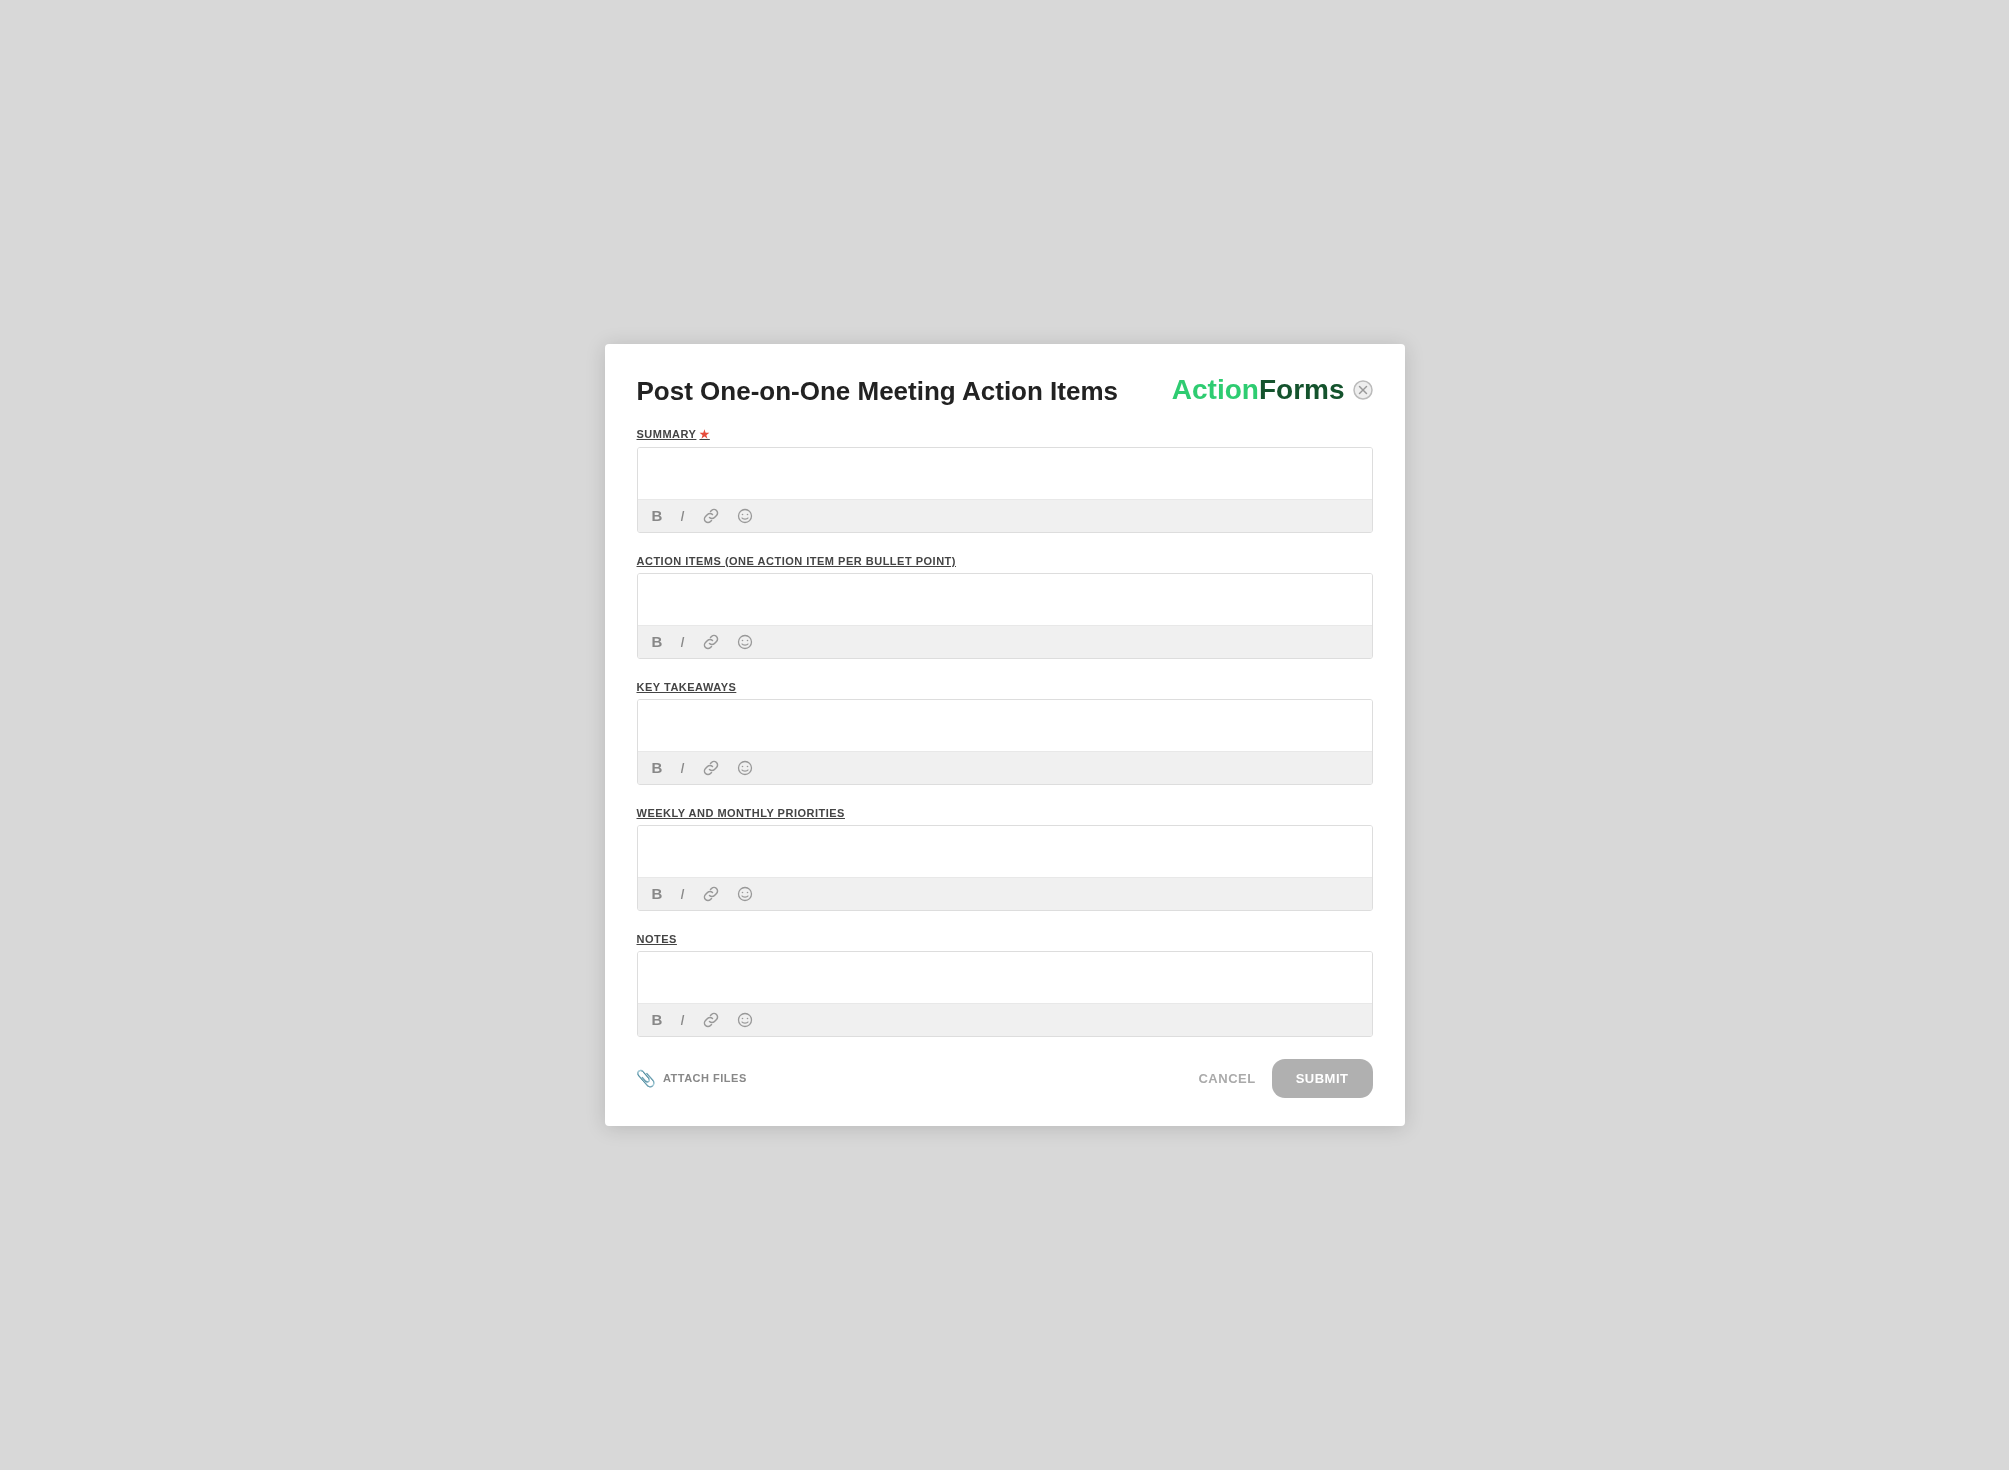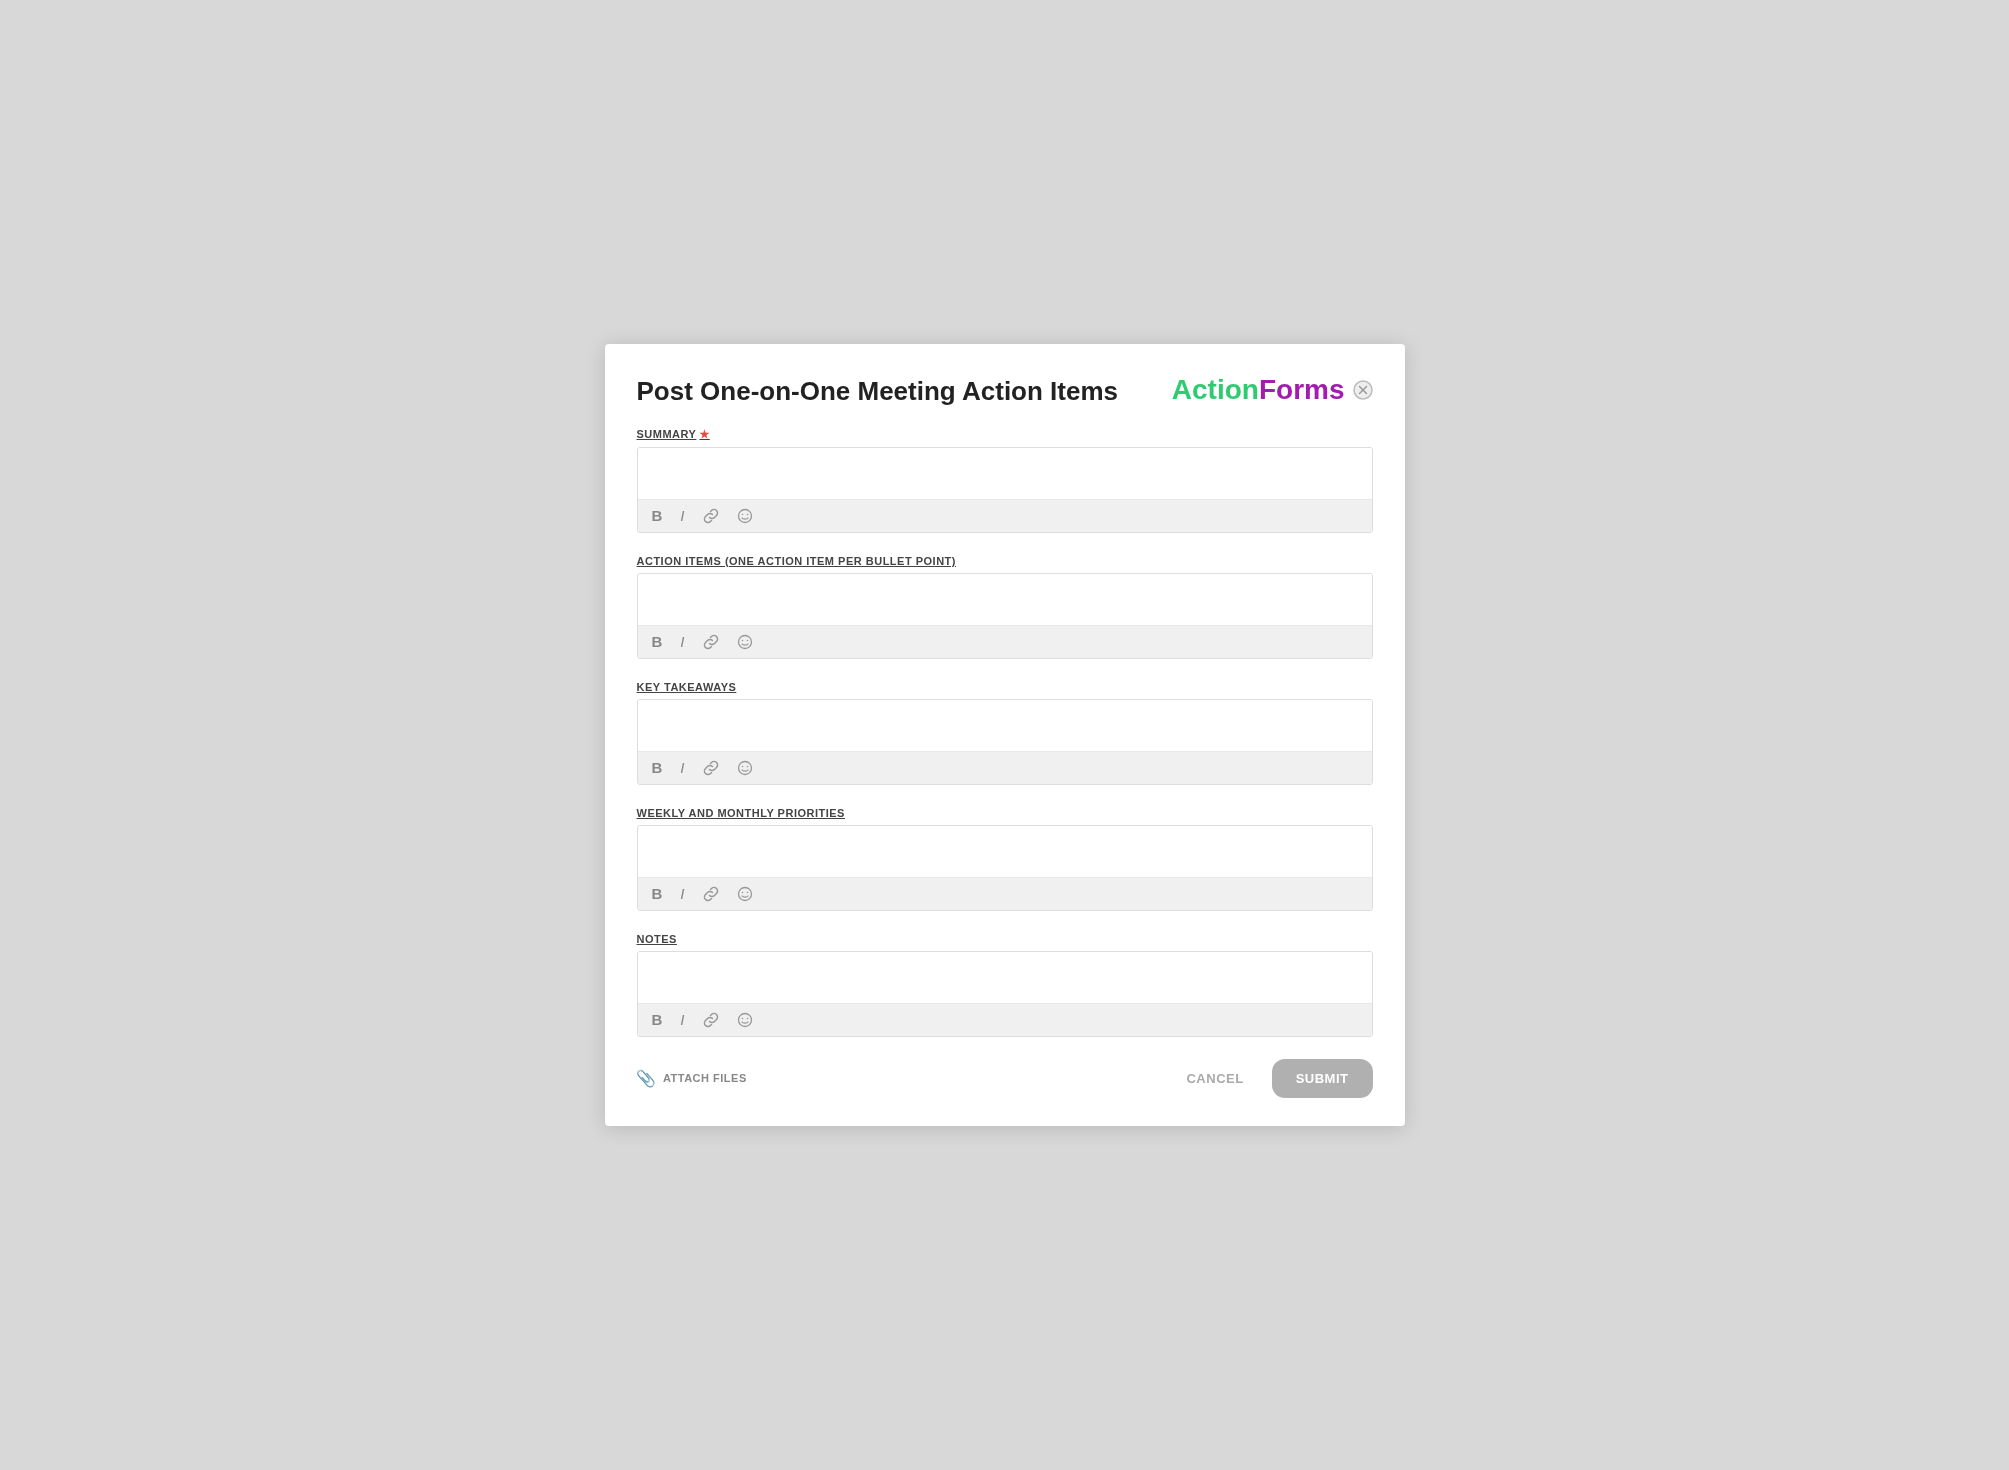--- a/index.html
+++ b/index.html
@@ -54,21 +54,21 @@
       font-weight: 400;
       line-height: 1;
     }
 
     .logo-prosper {
       color: #2ecc71;
       font-weight: 700;
     }
 
     .logo-forms {
-      color: #a21caf;
+      color: #14532d;
       font-weight: 700;
     }
 
     .close-btn {
       background: none;
       border: none;
       cursor: pointer;
       color: #999;
       font-size: 18px;
       line-height: 1;
@@ -181,21 +181,20 @@
       text-transform: uppercase;
     }
 
     .attach-icon {
       font-size: 16px;
       color: #aaa;
     }
 
     .footer-btns {
       display: flex;
-      gap: 12px;
       align-items: center;
     }
 
     .cancel-btn {
       background: none;
       border: none;
       cursor: pointer;
       color: #aaa;
       font-size: 13px;
       font-weight: 600;

